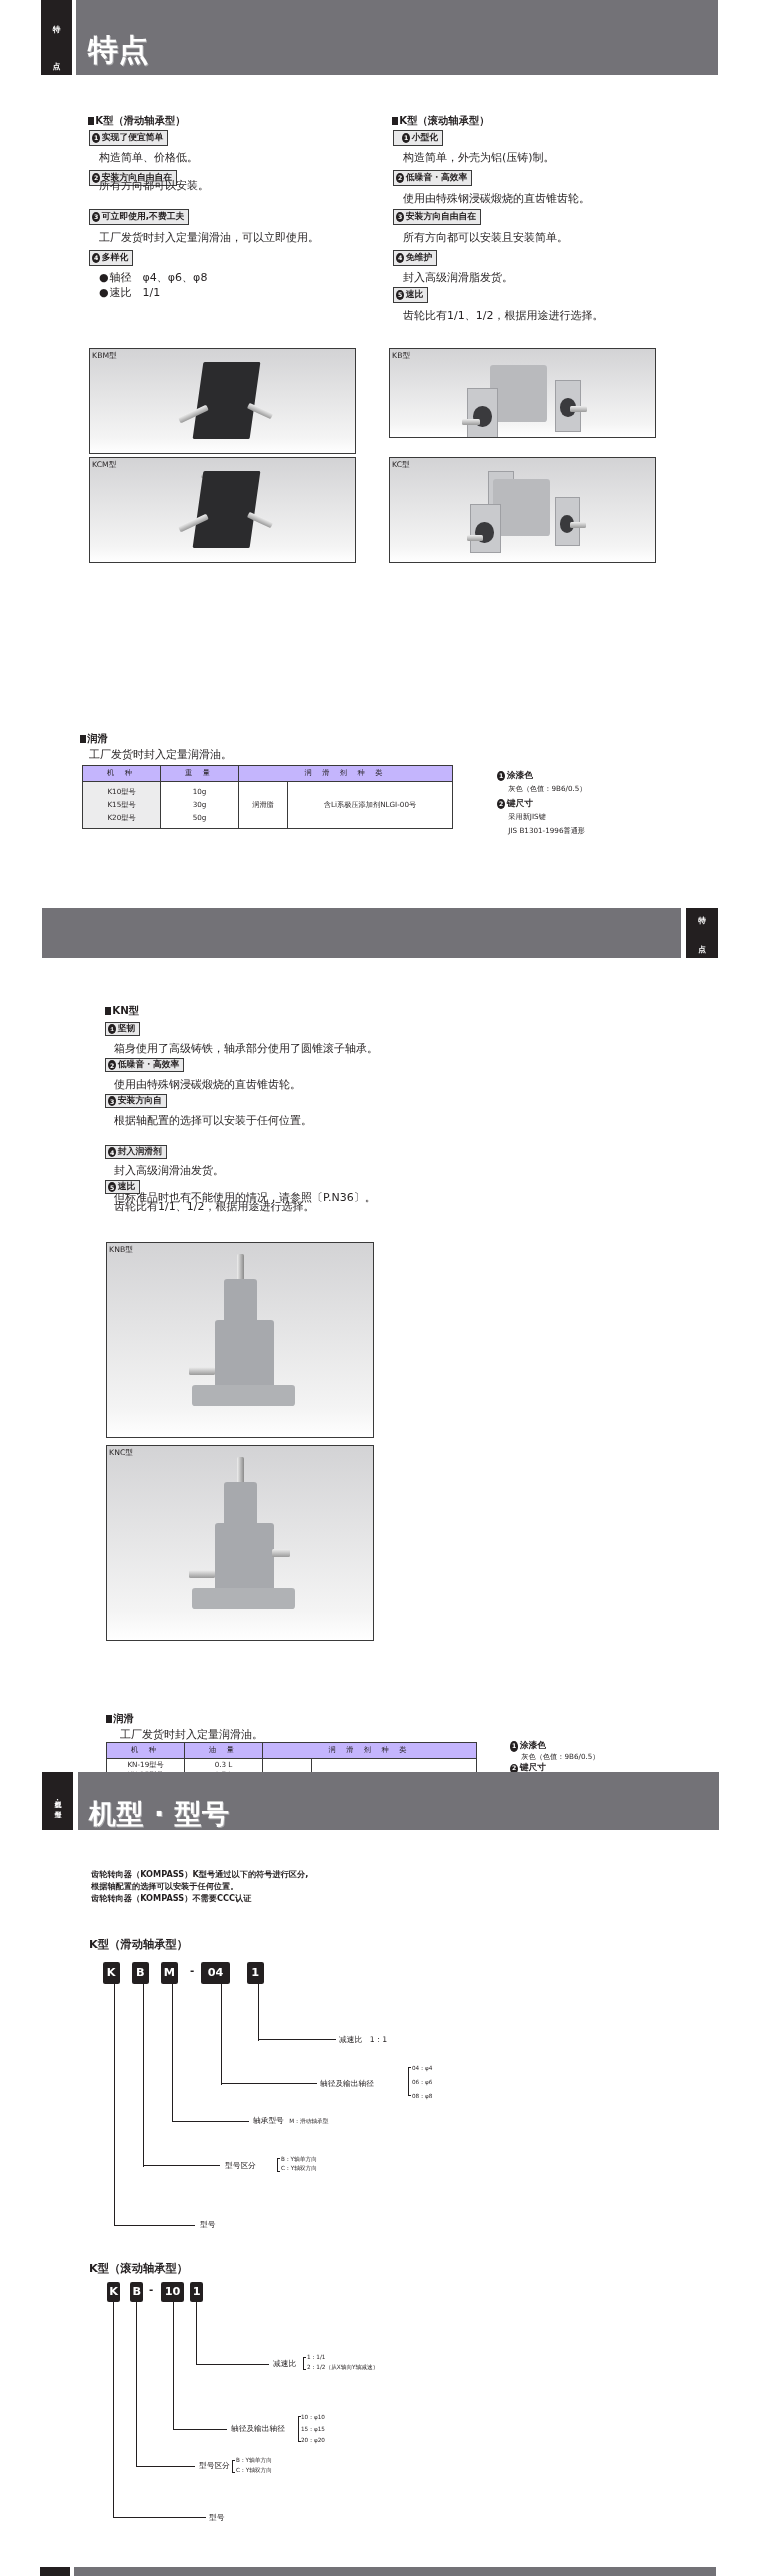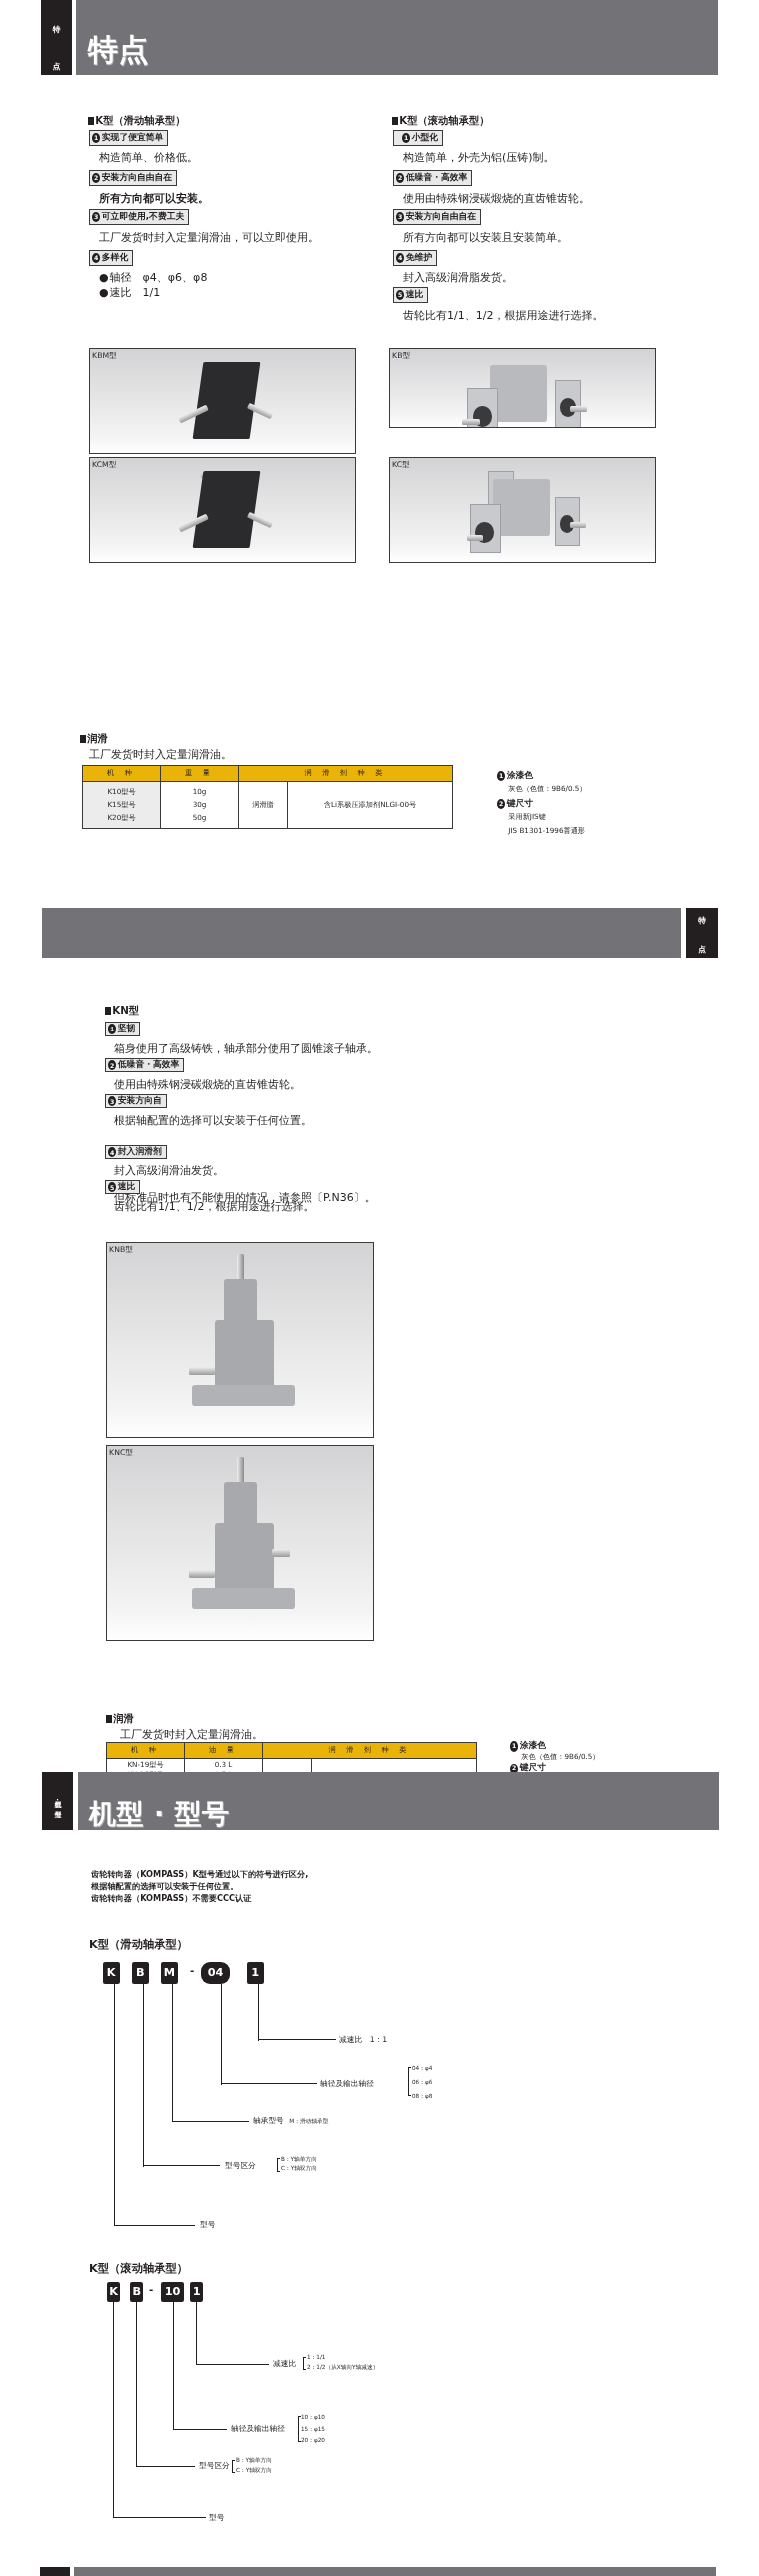--- a/index.html
+++ b/index.html
@@ -27,21 +27,21 @@
   
   .gb-dark { position: absolute; background: #2b2b2d; border-radius: 1.5px; transform: skew(-8deg); }
   .gb-light { position: absolute; background: #b9babd; border-radius: 3.1px; }
   .gb-flange { position: absolute; background: #c9cacd; border: 0.5px solid #9e9fa3; }
   .gb-shaft { position: absolute; background: linear-gradient(#eee, #9a9a9a); border-radius: 1.5px; }
   .gb-seal { position: absolute; background: #3a3a3d; border-radius: 50%; }
 
   
   table { border-collapse: collapse; }
   .lub-table { position: absolute; font-size: 7.2px; }
-  .lub-table th { background: #eab308; font-weight: normal; letter-spacing: 4.1px; height: 15.5px; border: 0.5px solid #3a3a3a; border-bottom: 1px solid #3a3a3a; }
+  .lub-table th { background: #c4b5fd; font-weight: normal; letter-spacing: 4.1px; height: 15.5px; border: 0.5px solid #3a3a3a; border-bottom: 1px solid #3a3a3a; }
   .lub-table td { border-left: 0.5px solid #3a3a3a; border-right: 0.5px solid #3a3a3a; text-align: center; line-height: 13.4px; }
   .lub-table tr:last-child td { border-bottom: 1px solid #3a3a3a; }
   .lub-table td.col0 { background: #ececed; }
   .side-notes { position: absolute; font-size: 7.7px; line-height: 14px; white-space: nowrap; }
   .side-notes .h { font-weight: bold; font-size: 8.8px; }
   .side-notes .b { padding-left: 11.3px; font-size: 7.2px; }
 
   
   .intro { position: absolute; font-size: 8.2px; font-weight: bold; line-height: 12px; white-space: nowrap; }
   .diag-title { position: absolute; font-size: 11.3px; font-weight: bold; white-space: nowrap; }
@@ -70,21 +70,21 @@
   <div class="feat-box" style="left:89px; top:130px;">
     <span class="num-badge">1</span>
     <span>实现了便宜简单</span>
   </div>
   <div class="feat-text" style="left:99px; top:150px;">构造简单、价格低。</div>
 
   <div class="feat-box" style="left:89px; top:170px;">
     <span class="num-badge">2</span>
     <span>安装方向自由自在</span>
   </div>
-  <div class="feat-text" style="left:99px; top:191px;font-weight:bold;">所有方向都可以安装。</div>
+  <div class="feat-text" style="left:99px; top:178px;">所有方向都可以安装。</div>
 
   <div class="feat-box" style="left:89px; top:209px;">
     <span class="num-badge">3</span>
     <span>可立即使用,不费工夫</span>
   </div>
   <div class="feat-text" style="left:99px; top:230px;">工厂发货时封入定量润滑油，可以立即使用。</div>
 
   <div class="feat-box" style="left:89px; top:250px;">
     <span class="num-badge">4</span>
     <span>多样化</span>
@@ -128,21 +128,21 @@
 </div>
 
 <div class="photo" style="left:89px; top:348px; width:267px; height:106px;">
   <span class="photo-label">KBM型</span>
   <div>
     <div class="gb-dark" style="left:108px; top:13px; width:57px; height:77px;"></div>
     <div class="gb-shaft" style="left:88px; top:62px; width:31px; height:6.2px; transform:rotate(-25deg);"></div>
     <div class="gb-shaft" style="left:157px; top:59px; width:26px; height:6.2px; transform:rotate(25deg);"></div>
   </div>
 </div>
-<div class="photo" style="left:389px; top:348px; width:267px; height:80px;">
+<div class="photo" style="left:389px; top:348px; width:267px; height:90px;">
   <span class="photo-label">KB型</span>
   <div>
     <div class="gb-light" style="left:100px; top:15.5px; width:57px; height:57px;"></div>
     <div class="gb-flange" style="left:77px; top:39px; width:31px; height:52px;"></div>
     <div class="gb-flange" style="left:165px; top:31px; width:26px; height:52px;"></div>
     <div class="gb-seal" style="left:83px; top:57px; width:18.5px; height:20.6px;"></div>
     <div class="gb-seal" style="left:170px; top:49px; width:15.5px; height:18.5px;"></div>
     <div class="gb-shaft" style="left:72px; top:70px; width:18px; height:6.2px;"></div>
     <div class="gb-shaft" style="left:180px; top:57px; width:16.5px; height:6.2px;"></div>
   </div>
@@ -318,21 +318,21 @@
   <div>根据轴配置的选择可以安装于任何位置。</div>
   <div>齿轮转向器（KOMPASS）不需要CCC认证</div>
 </div>
 
 <div>
   <div class="diag-title" style="left:89px; top:1937px;">K型（滑动轴承型）</div>
   <div class="code-box" style="left:103px; top:1962px; width:16.5px; height:21.6px;">K</div>
   <div class="code-box" style="left:132px; top:1962px; width:16.5px; height:21.6px;">B</div>
   <div class="code-box" style="left:161px; top:1962px; width:16.5px; height:21.6px;">M</div>
   <div class="code-dash" style="left:190px; top:1964px;">-</div>
-  <div class="code-box" style="left:201px; top:1962px; width:29px; height:21.6px;border-radius:9px;">04</div>
+  <div class="code-box" style="left:201px; top:1962px; width:29px; height:21.6px;">04</div>
   <div class="code-box" style="left:247px; top:1962px; width:16.5px; height:21.6px;">1</div>
 
   <div class="vline" style="left:114px; top:1984px; height:242px;"></div>
   <div class="vline" style="left:143px; top:1984px; height:183px;"></div>
   <div class="vline" style="left:172px; top:1984px; height:138px;"></div>
   <div class="vline" style="left:221px; top:1984px; height:101px;"></div>
   <div class="vline" style="left:258px; top:1984px; height:57px;"></div>
 
   <div class="hline" style="left:258px; top:2039px; width:78px;"></div>
   <div class="diag-label" style="left:339px; top:2035px;">减速比　1：1</div>

